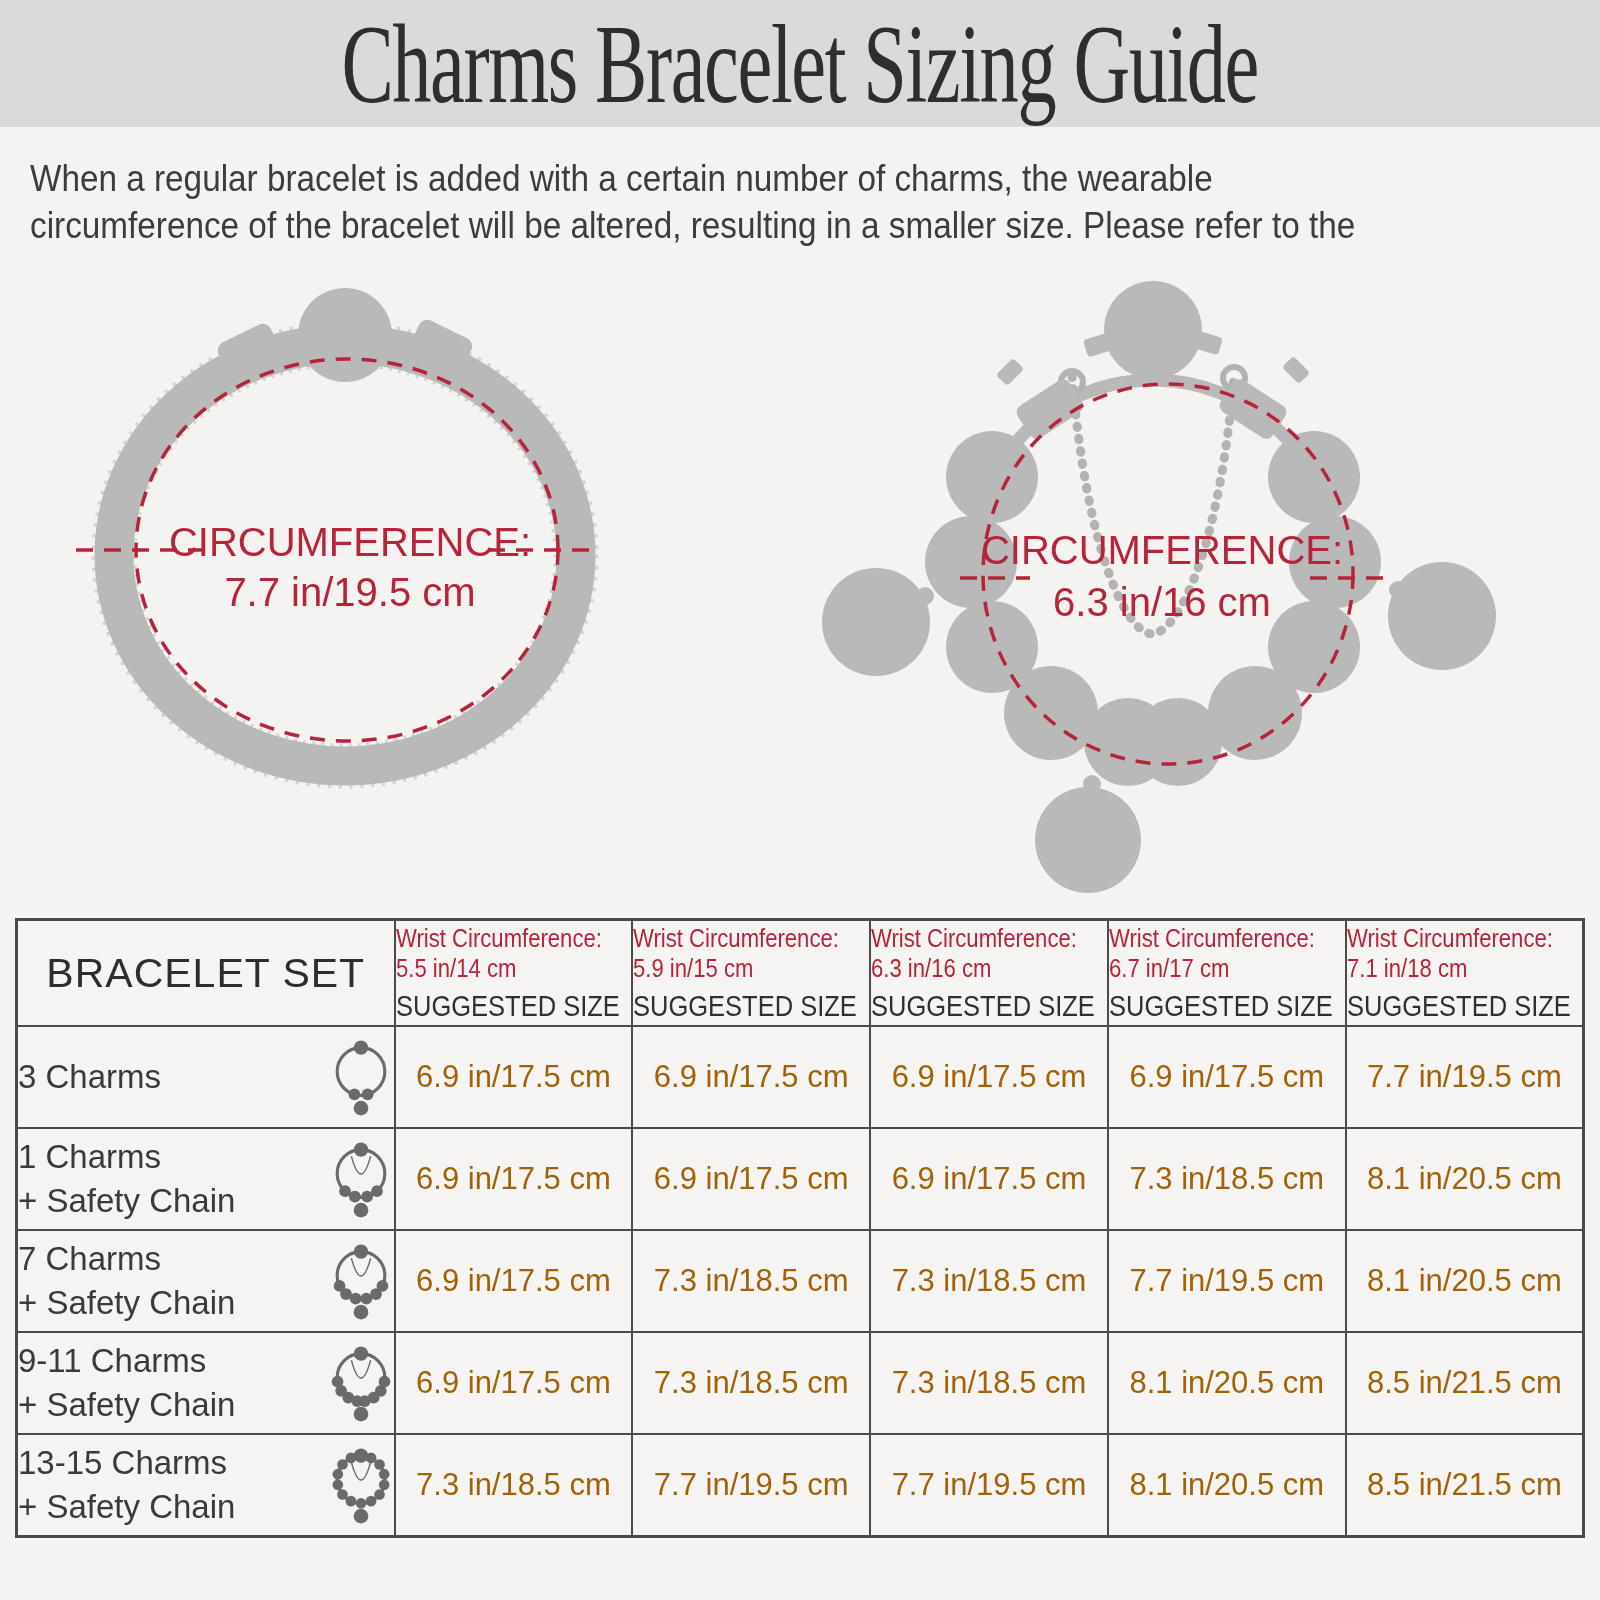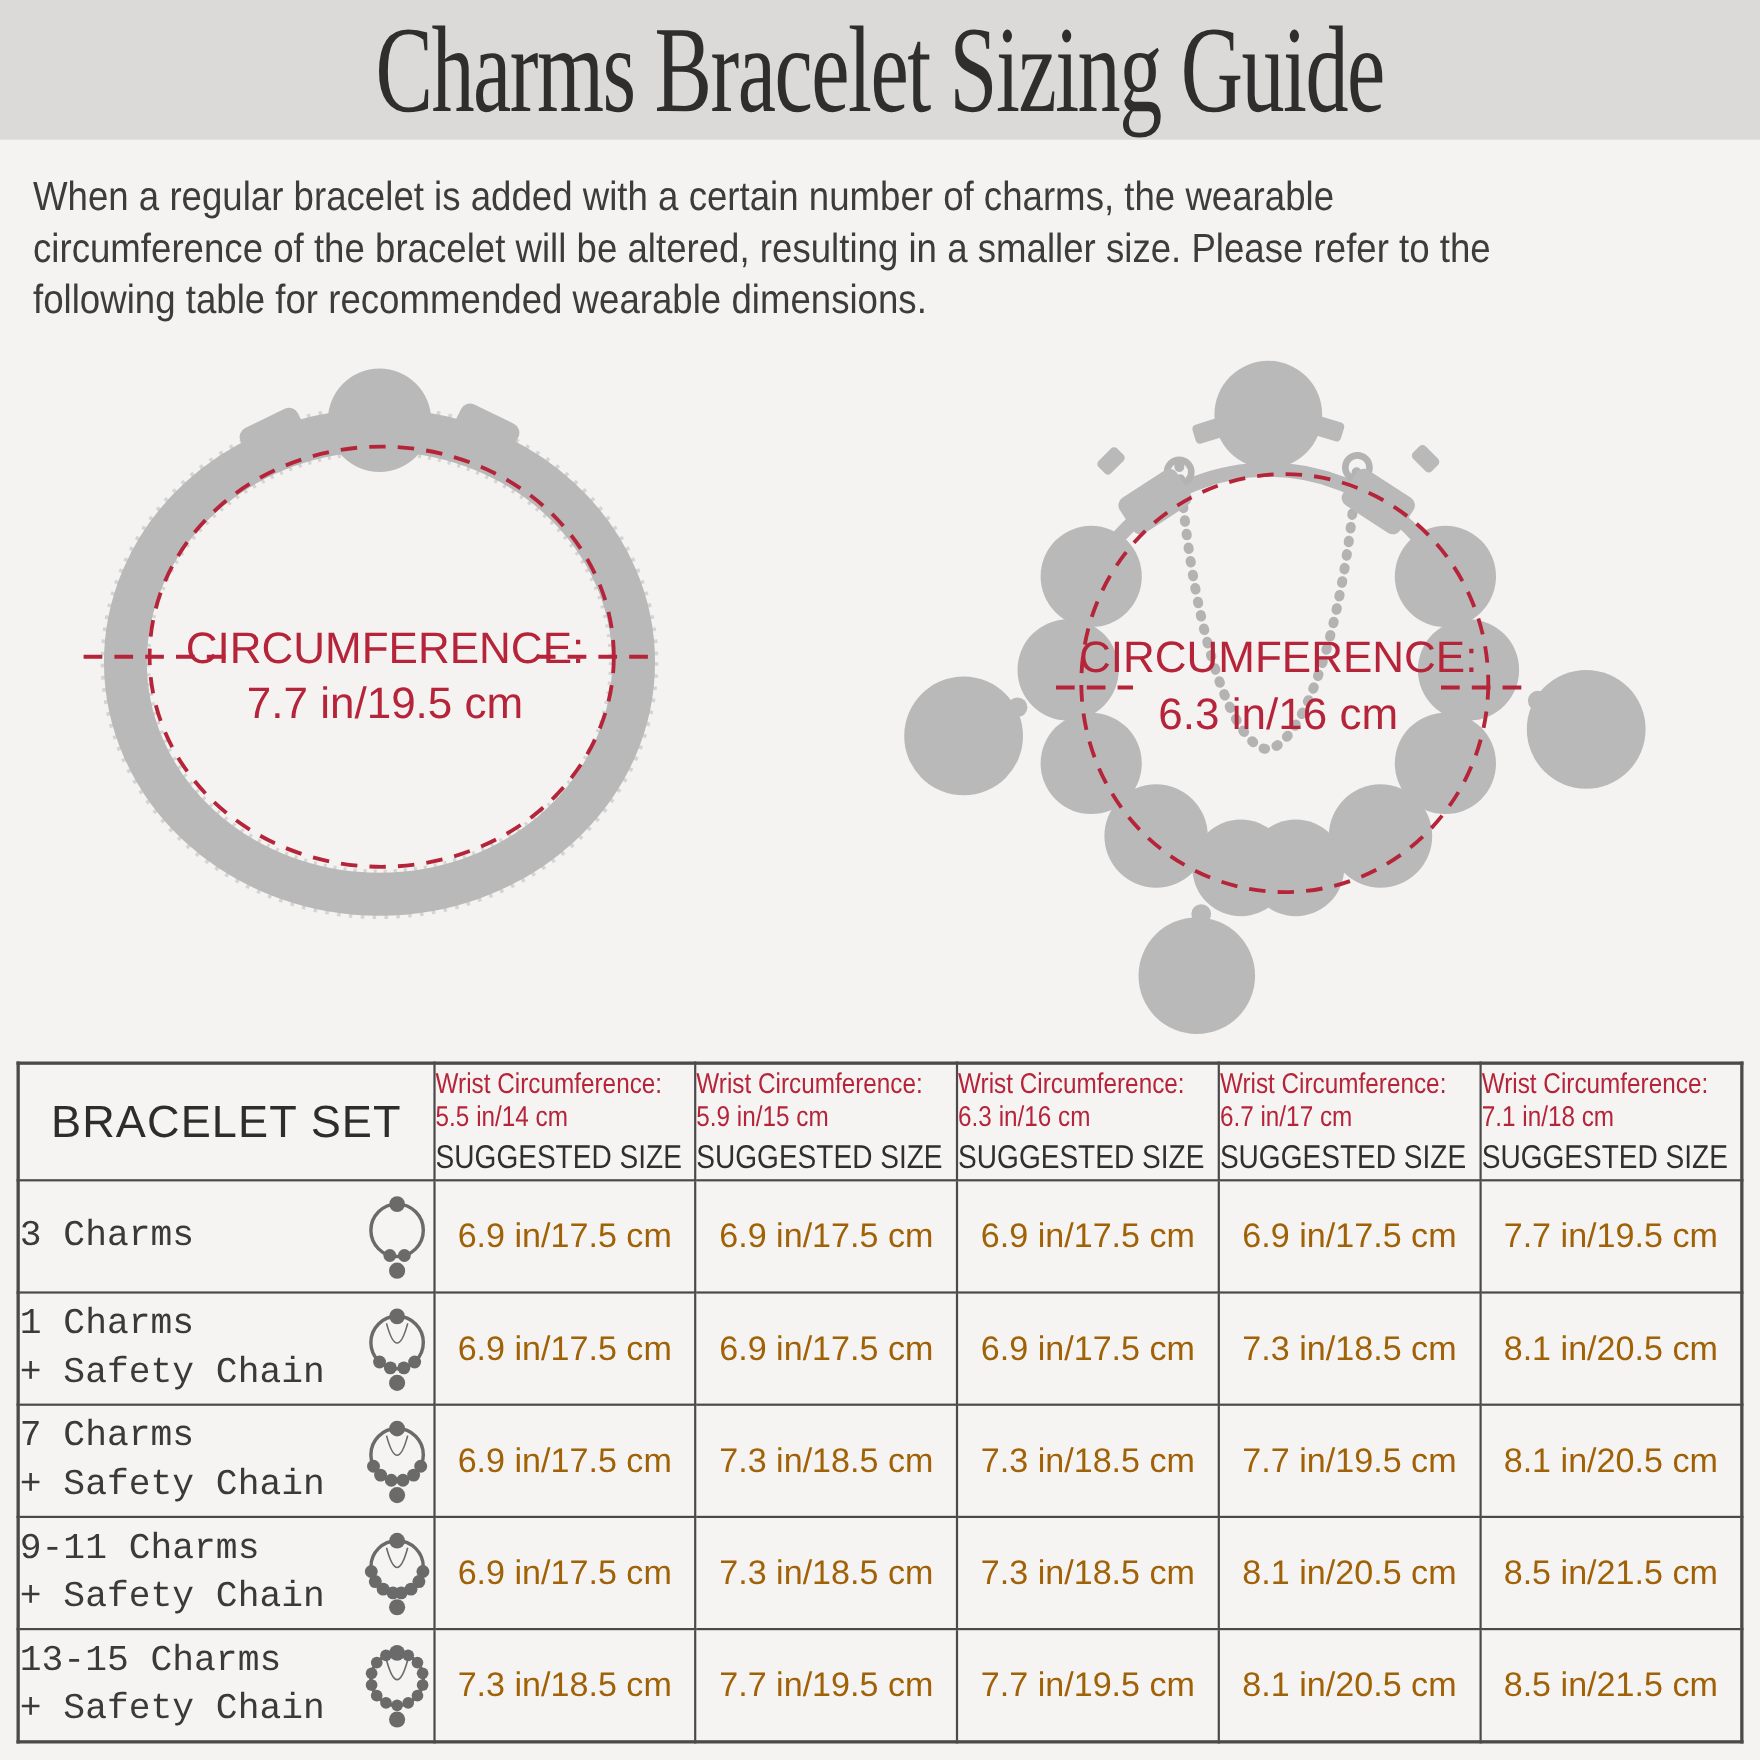--- a/index.html
+++ b/index.html
@@ -42,35 +42,34 @@
   .wrist-red{
     color:#b6243a;font-size:26px;line-height:30px;font-weight:400;
     white-space:nowrap;transform:scaleX(.85);transform-origin:left center;
   }
   .suggested{
     color:#2f2f2f;font-size:30px;line-height:34px;margin-top:6px;font-weight:400;
     white-space:nowrap;transform:scaleX(.85);transform-origin:left center;
   }
   tbody td{height:100px;background:#f5f4f2;}
   td.set-cell{padding:0 52px 0 44px;}
-  .set-inner{display:flex;align-items:center;justify-content:space-between;font-family:Liberation Mono, monospace;}
+  .set-inner{display:flex;align-items:center;justify-content:space-between;}
   .set-label{font-size:33px;line-height:44px;color:#3a3a3a;text-align:left;}
   td.size-cell{font-size:31px;color:#a16207;text-align:center;}
 </style>
 </head>
 <body>
 
 <div class="banner">
   <h1>Charms Bracelet Sizing Guide</h1>
 </div>
 
 <div class="intro">
   <div class="line"><span>When a regular bracelet is added with a certain number of charms, the wearable</span></div>
   <div class="line"><span>circumference of the bracelet will be altered, resulting in a smaller size. Please refer to the</span></div>
-  <div class="line"><span>following table for recommended wearable dimensions.</span></div>
 </div>
 
 <svg class="illustration" viewBox="0 305 1600 655">
 
   <g>
     <ellipse cx="345" cy="611" rx="231" ry="211" fill="none" stroke="#b9b9b9" stroke-width="39"></ellipse>
     <ellipse cx="345" cy="611" rx="231" ry="211" fill="none" stroke="#b9b9b9" stroke-width="45" stroke-dasharray="3 7" opacity=".55"></ellipse>
     <rect x="218" y="388" width="58" height="28" rx="9" fill="#b9b9b9" transform="rotate(-26 247 402)"></rect>
     <rect x="414" y="384" width="58" height="28" rx="9" fill="#b9b9b9" transform="rotate(26 443 398)"></rect>
     <circle cx="345" cy="391" r="47" fill="#b9b9b9"></circle>

